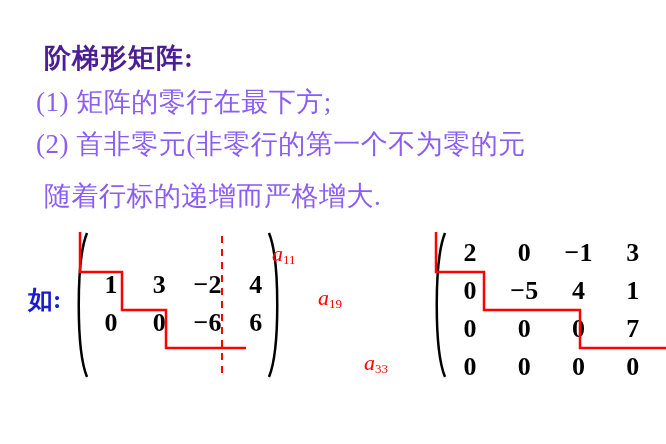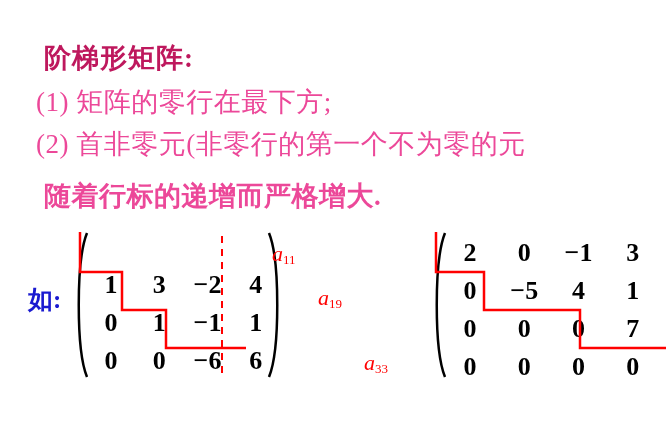--- a/index.html
+++ b/index.html
@@ -22,34 +22,34 @@
     overflow: hidden;
   }
 
   
   .title {
     position: absolute;
     left: 44px;
     top: 40px;
     font-size: 27px;
     font-weight: bold;
-    color: #be185d;
+    color: #4c1d95;
     letter-spacing: 1px;
     white-space: nowrap;
   }
   .line {
     position: absolute;
     font-size: 27px;
-    color: #ec4899;
+    color: #8b5cf6;
     white-space: nowrap;
     letter-spacing: 0.5px;
   }
   .line1 { left: 36px; top: 84px; }
   .line2 { left: 36px; top: 126px; text-align: center; }
-  .line3 { left: 44px; top: 178px; font-weight: bold; }
+  .line3 { left: 44px; top: 178px; }
 
   
   .ru-label {
     position: absolute;
     left: 28px;
     top: 283px;
     font-size: 25px;
     color: #1a1ad0;
     font-weight: bold;
     white-space: nowrap;
@@ -139,26 +139,20 @@
 
     <div class="rows" style="left:20px;margin-top:32px;">
       <div class="mrow">
         <span class="cell">1</span>
         <span class="cell">3</span>
         <span class="cell">−2</span>
         <span class="cell">4</span>
       </div>
       <div class="mrow">
         <span class="cell">0</span>
-        <span class="cell">1</span>
-        <span class="cell">−1</span>
-        <span class="cell">1</span>
-      </div>
-      <div class="mrow">
-        <span class="cell">0</span>
         <span class="cell">0</span>
         <span class="cell">−6</span>
         <span class="cell">6</span>
       </div>
     </div>
 
     <div class="paren" style="left:196px;">
       <svg width="20" height="150" viewBox="0 0 20 150">
         <path d="M3 3 C14 30, 14 120, 3 147" stroke="#000" stroke-width="2.5" fill="none"></path>
       </svg>

